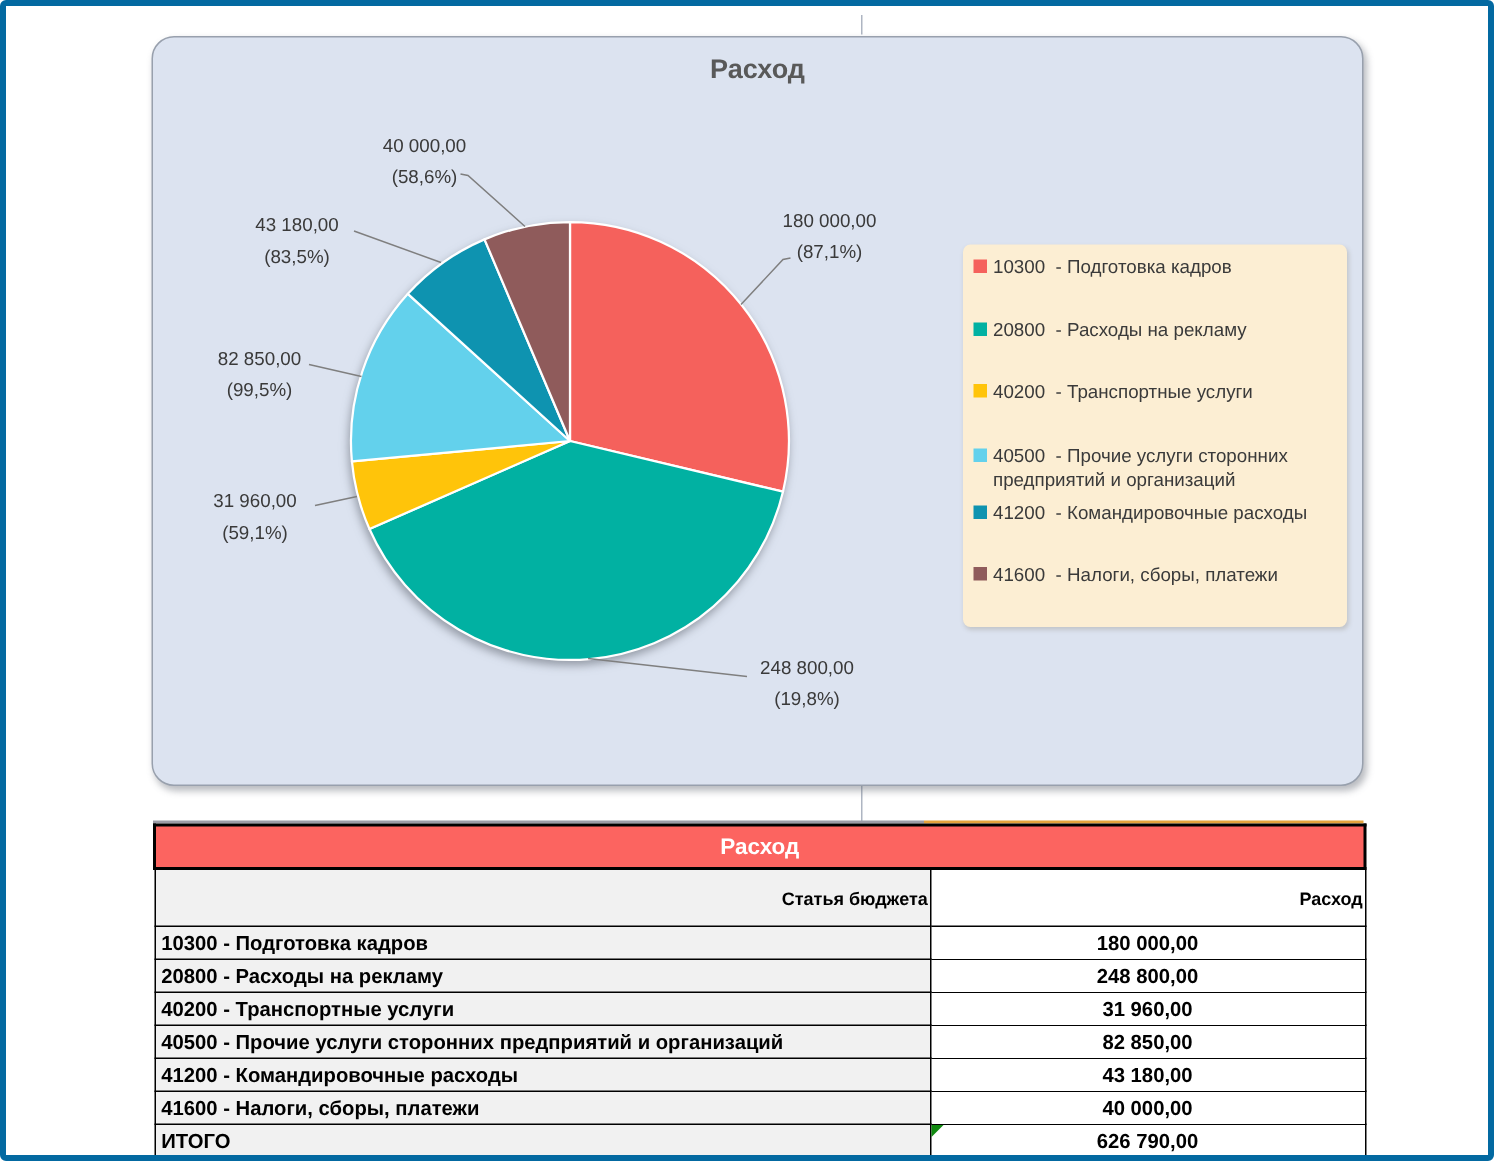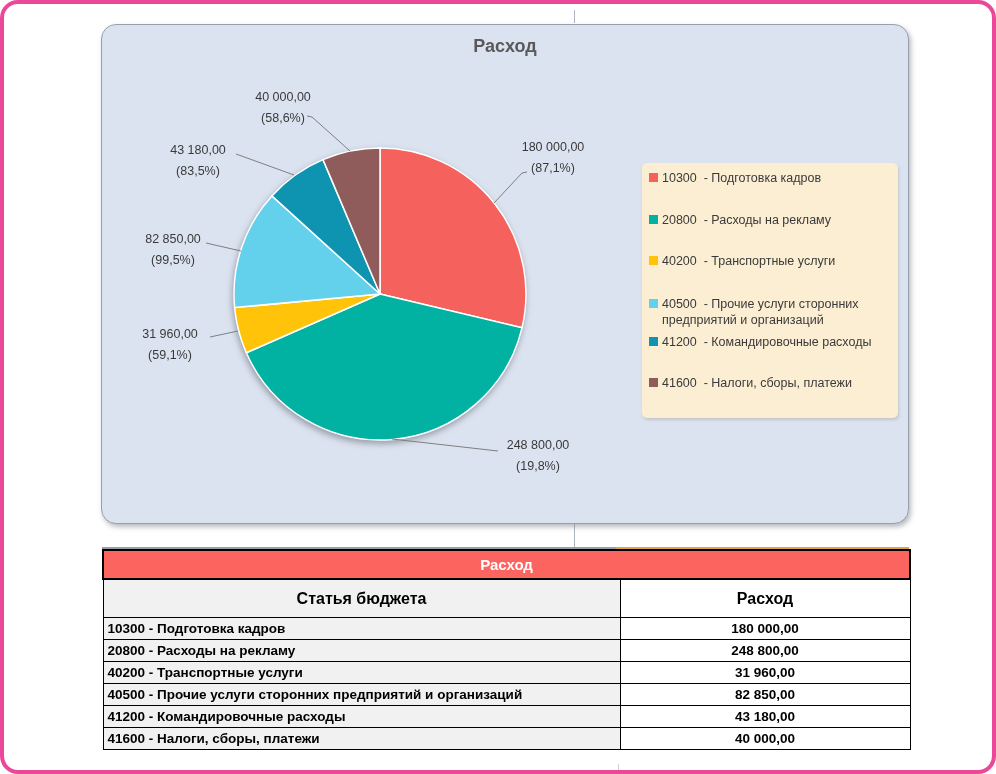--- a/index.html
+++ b/index.html
@@ -1,17 +1,17 @@
 <!DOCTYPE html>
 <html><head>
 <meta charset="utf-8">
 <style>
   html,body{margin:0;padding:0;background:#fff;}
   body{width:996px;height:774px;position:relative;font-family:"Liberation Sans",sans-serif;}
-  .page{position:absolute;inset:0;box-sizing:border-box;border:4px solid #ec4899;border-radius:18px;background:#ffffff;overflow:hidden;}
+  .page{position:absolute;inset:0;box-sizing:border-box;border:4px solid #0369a1;border-radius:4px;background:#ffffff;overflow:hidden;}
   .gridline{position:absolute;background:#AEB5C2;}
   .hline-gray{position:absolute;left:98px;top:543px;width:514px;height:2px;background:#9C9CA6;}
   .hline-orange{position:absolute;left:612px;top:543px;width:293px;height:2px;background:#E5A33C;}
   .vline-below{position:absolute;left:614px;top:760px;width:1px;height:8px;background:#CFCFCF;}
 
   
   .chart-card{position:absolute;left:97px;top:20px;width:806px;height:498px;background:#DCE3F0;
     border:1px solid #98A0AD;border-radius:15px;box-shadow:2px 3px 5px rgba(100,105,115,.45);}
   .chart-title{position:absolute;left:0;right:0;top:11px;text-align:center;font-size:18px;font-weight:bold;color:#595959;}
   .pie-svg{position:absolute;left:0;top:0;}
@@ -20,21 +20,21 @@
   
   .legend{position:absolute;left:540px;top:138px;width:256px;height:255px;background:#FCEED3;border-radius:5px;
     box-shadow:1px 2px 3px rgba(120,110,90,.25);}
   .legend-swatch{position:absolute;left:7px;width:9px;height:9px;}
   .legend-text{position:absolute;left:20px;width:228px;font-size:12.5px;color:#3A3A3A;line-height:16px;white-space:pre-wrap;}
 
   
   .data-table{position:absolute;left:98px;top:545px;width:807px;border-collapse:collapse;table-layout:fixed;}
   .data-table th,.data-table td{border:1.5px solid #000;font-family:"Liberation Sans",sans-serif;}
   .banner-cell{height:25px;background:#FC6460;color:#ffffff;font-size:15px;font-weight:bold;text-align:center;border:2px solid #000 !important;}
-  .colhead th{height:35px;font-size:16px;font-weight:bold;color:#000;text-align:center;background:#fff;}
+  .colhead th{height:35px;font-size:12px;font-weight:bold;color:#000;text-align:right;background:#fff;}
   .colhead .c1{background:#F1F1F1;}
   td.item{height:19px;background:#F1F1F1;font-size:13.5px;font-weight:bold;color:#000;text-align:left;padding:0 2px 0 4px;
     white-space:nowrap;overflow:hidden;}
   td.val{height:19px;background:#fff;font-size:13.5px;font-weight:bold;color:#000;text-align:center;position:relative;}
   .err-tri{position:absolute;top:0;left:0;width:0;height:0;border-top:8px solid #118A11;border-right:8px solid transparent;}
 </style>
 </head>
 <body>
 
 <div class="page">
@@ -139,16 +139,20 @@
           <td class="val">82 850,00</td>
         </tr>
         <tr>
           <td class="item">41200 - Командировочные расходы</td>
           <td class="val">43 180,00</td>
         </tr>
         <tr>
           <td class="item">41600 - Налоги, сборы, платежи</td>
           <td class="val">40 000,00</td>
         </tr>
+        <tr>
+          <td class="item">ИТОГО</td>
+          <td class="val"><span class="err-tri"></span><span>626 790,00</span></td>
+        </tr>
       </tbody>
   </table>
 
 </div>
 
 </body></html>

